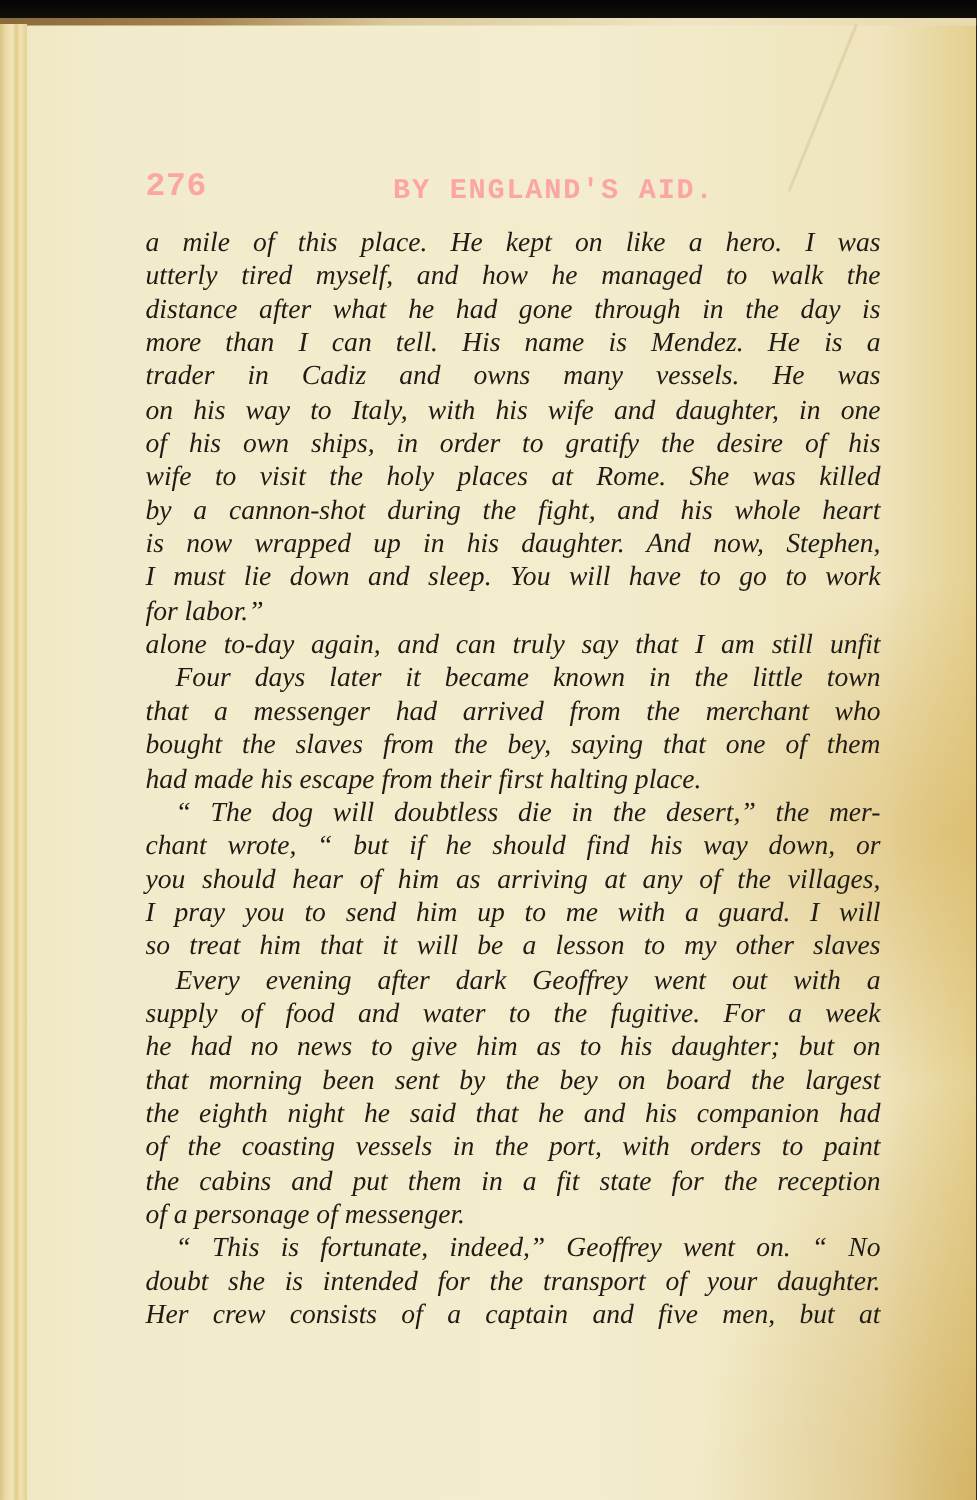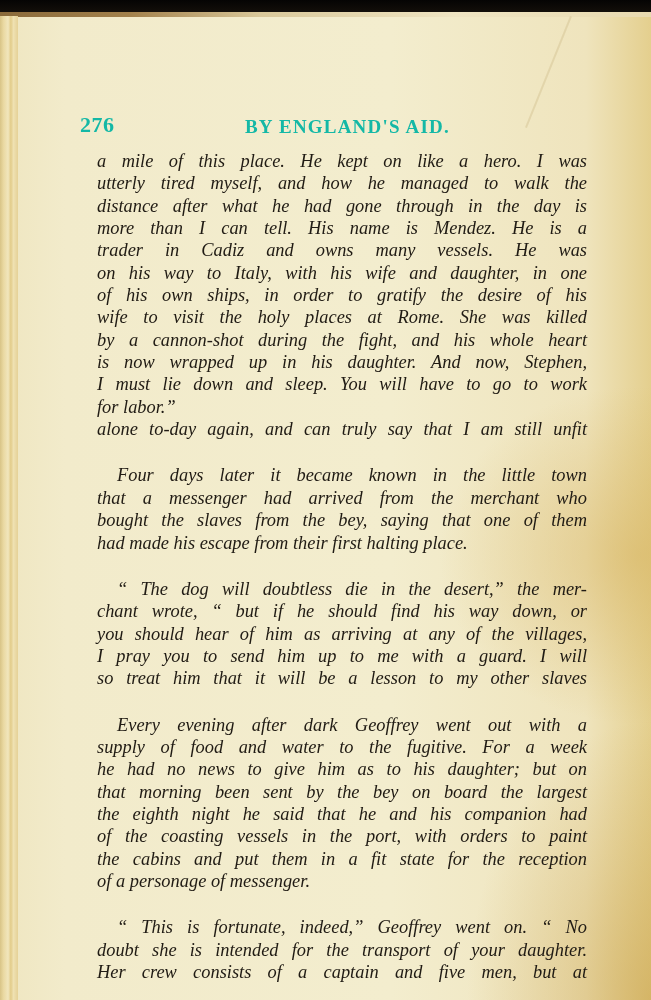--- a/index.html
+++ b/index.html
@@ -47,25 +47,25 @@
   .fold-line {
     position: absolute;
     left: 570px; top: 16px;
     width: 2px; height: 120px;
     background: rgba(200,180,130,0.35);
     transform: rotate(22deg);
     transform-origin: top left;
   }
   .running-head {
     position: absolute;
-    left: 80px; top: 112px;
+    left: 97px; top: 112px;
     width: 490px;
     height: 24px;
-    font-family: Liberation Serif, serif;
-    color: #14b8a6;
+    font-family: Liberation Mono, monospace;
+    color: #fca5a5;
   }
   .page-number {
     position: absolute;
     left: 0; top: 0;
     font-size: 22px;
     font-weight: bold;
     letter-spacing: 0.5px;
   }
   .running-title {
     position: absolute;
@@ -90,21 +90,20 @@
     text-align: justify;
     text-align-last: justify;
     height: 22.35px;
     font-style: italic;
   }
   .line.last {
     text-align-last: left;
   }
   .line.indent {
     padding-left: 20px;
-    margin-top: 24px;
   }
 </style>
 </head>
 <body>
 
 <div class="scan">
   <div class="top-shadow"></div>
   <div class="page"></div>
   <div class="page-top-edge"></div>
   <div class="binding-edge"></div>

